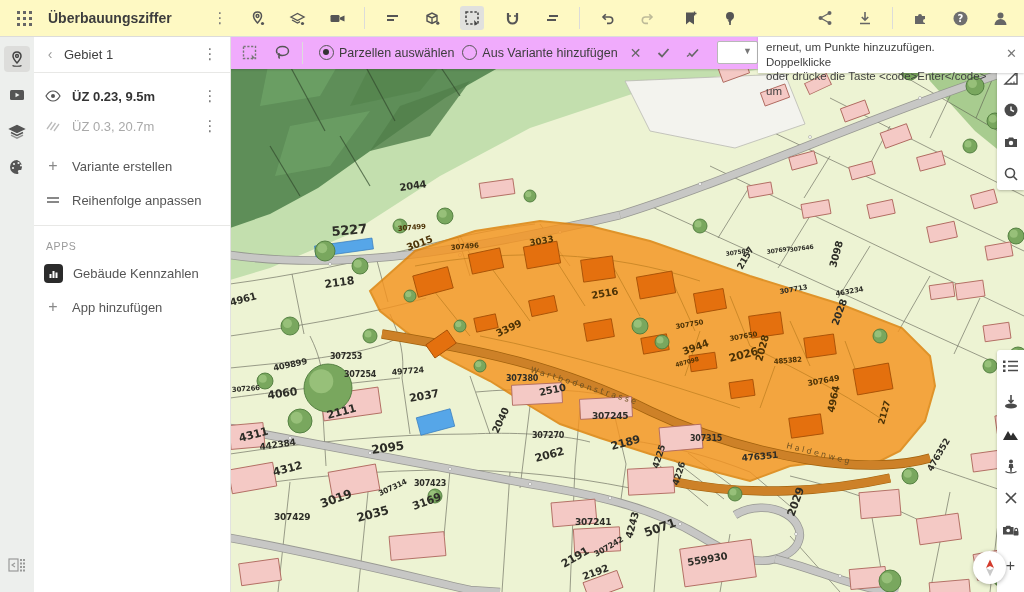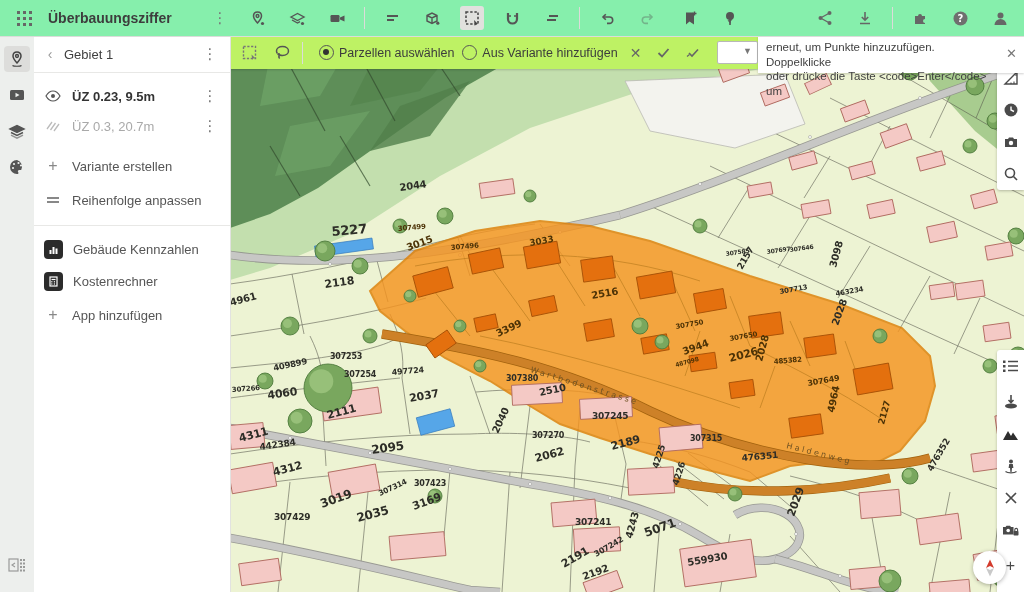--- a/index.html
+++ b/index.html
@@ -1,19 +1,19 @@
 <!DOCTYPE html>
 <html><head>
 <meta charset="utf-8">
 <style>
   html,body{margin:0;padding:0}
   body{width:1024px;height:592px;position:relative;overflow:hidden;background:#fff;
        font-family:"Liberation Sans","DejaVu Sans",sans-serif;-webkit-font-smoothing:antialiased}
   
-  .header{position:absolute;top:0;left:0;right:0;height:36px;background:#86efac;
+  .header{position:absolute;top:0;left:0;right:0;height:36px;background:#fef9c3;
           border-bottom:1px solid #dcdcda;display:flex;align-items:center;z-index:40}
   .hleft{width:230px;display:flex;align-items:center;flex:none}
   .grid9{margin-left:12px}
   .title{font-size:14px;font-weight:700;color:#3d3d3d;margin-left:12px;flex:1;white-space:nowrap}
   .kebab{color:#7a7a7a;font-size:15px;width:20px;text-align:center;cursor:pointer}
   .hgroup{display:flex;align-items:center;gap:16px;padding:0 15px}
   .vsep{width:1px;height:22px;background:#dcdcda;flex:none}
   .ibtn{width:24px;height:24px;display:flex;align-items:center;justify-content:center;color:#555;flex:none;cursor:pointer}
   .ibtn.active{background:#e1e1de;border-radius:3px}
   .ibtn.disabled{opacity:.38}
@@ -38,21 +38,21 @@
   .picon{width:18px;display:flex;justify-content:center;color:#777;flex:none}
   .plus{font-size:16px;color:#888;line-height:1}
   .sdiv{border-top:1px solid #e8e8e6;margin:10px 0 8px 0}
   .apps-head{font-size:10.5px;color:#9a9a9a;letter-spacing:.6px;padding:6px 12px 4px 12px}
   .appic{width:19px;height:19px;background:#2b2b2b;border-radius:4px;display:flex;
          align-items:center;justify-content:center;flex:none}
   .mt6{}.mt10{margin-top:10px}.mt14{margin-top:4px}
   
   .map{position:absolute;top:36px;left:230px;width:794px;height:556px;background:#edf3d3;z-index:1}
   
-  .mtoolbar{position:absolute;top:36px;left:230px;width:528px;height:33px;background:#bef264;z-index:20;
+  .mtoolbar{position:absolute;top:36px;left:230px;width:528px;height:33px;background:#f0abfc;z-index:20;
             display:flex;align-items:center;box-shadow:0 1px 2px rgba(0,0,0,.18);font-size:12.5px;color:#3c3c3c}
   .mtoolbar .ibtn{margin-left:8px}
   .mtoolbar .vsep{margin:0 8px}
   .radio{display:flex;align-items:center;margin-left:8px;cursor:pointer;white-space:nowrap}
   .rdot{width:13px;height:13px;border-radius:50%;border:1.5px solid #555;margin-right:5px;position:relative;flex:none}
   .rdot.sel::after{content:"";position:absolute;left:2.5px;top:2.5px;width:6px;height:6px;border-radius:50%;background:#333}
   .xbtn{font-size:14px;color:#666;margin-left:12px;cursor:pointer}
   .selbox{width:116px;height:21px;border:1px solid #b8b8b8;border-radius:2px;margin-left:12px;
           position:relative;cursor:pointer;background:#fff}
   .selbox .caret{position:absolute;right:5px;top:4px;color:#777;font-size:9px}
@@ -309,44 +309,30 @@
   </div>
   <div class="prow mt14">
     <span class="picon">
       <svg class="ic" width="14" height="10" viewBox="0 0 14 10" stroke="#888" stroke-width="1.8">
           <path d="M1 3 h12 M1 7 h12"></path>
         </svg>
     </span>
     <span class="lbl">Reihenfolge anpassen</span>
   </div>
   <div class="sdiv"></div>
+  <div class="apps-head">APPS</div>
   <div class="prow" style="margin-top:2px">
     <span class="appic">
       <svg class="ic" width="11" height="11" viewBox="0 0 11 11" fill="#fff">
           <rect x="1.5" y="6" width="2" height="4"></rect>
           <rect x="4.5" y="3" width="2" height="7"></rect>
           <rect x="7.5" y="4.5" width="2" height="5.5"></rect>
         </svg>
     </span>
     <span class="lbl">Gebäude Kennzahlen</span>
-  </div>
-  <div class="prow" style="margin-top:2px">
-    <span class="appic">
-      <svg class="ic" width="11" height="11" viewBox="0 0 11 11" fill="none" stroke="#fff">
-          <rect x="2" y="1" width="7" height="9" stroke-width="1.2"></rect>
-          <path d="M3.5 3.5 h4" stroke-width="1.2"></path>
-          <g fill="#fff" stroke="none">
-            <rect x="3.2" y="5.2" width="1.2" height="1.2"></rect>
-            <rect x="5.8" y="5.2" width="1.2" height="1.2"></rect>
-            <rect x="3.2" y="7.4" width="1.2" height="1.2"></rect>
-            <rect x="5.8" y="7.4" width="1.2" height="1.2"></rect>
-          </g>
-        </svg>
-    </span>
-    <span class="lbl">Kostenrechner</span>
   </div>
   <div class="prow mt14">
     <span class="picon plus">+</span>
     <span class="lbl">App hinzufügen</span>
   </div>
 </div>
 
 <div class="map">
 <svg id="map-svg" width="794" height="556" viewBox="0 0 794 556">
 

